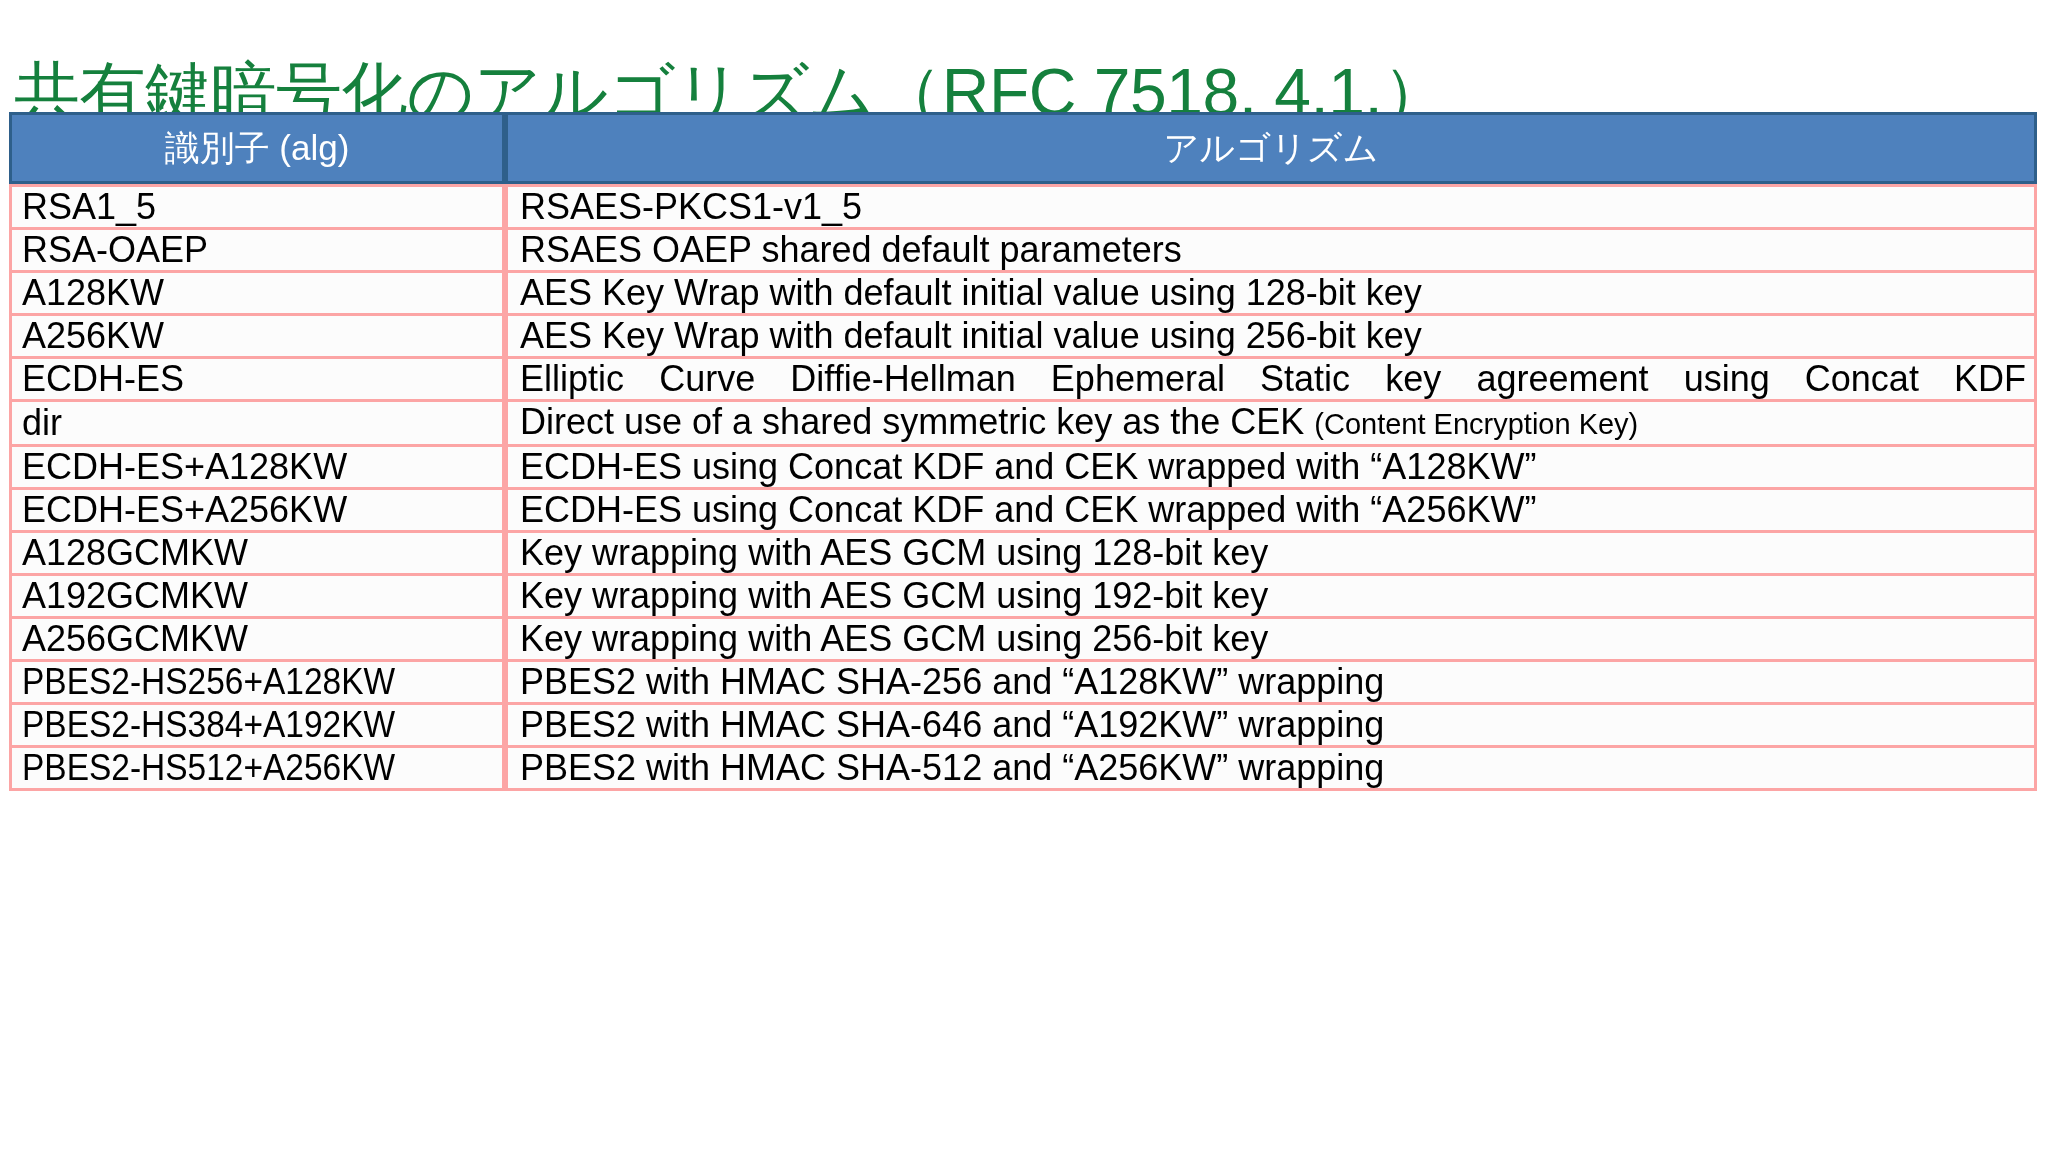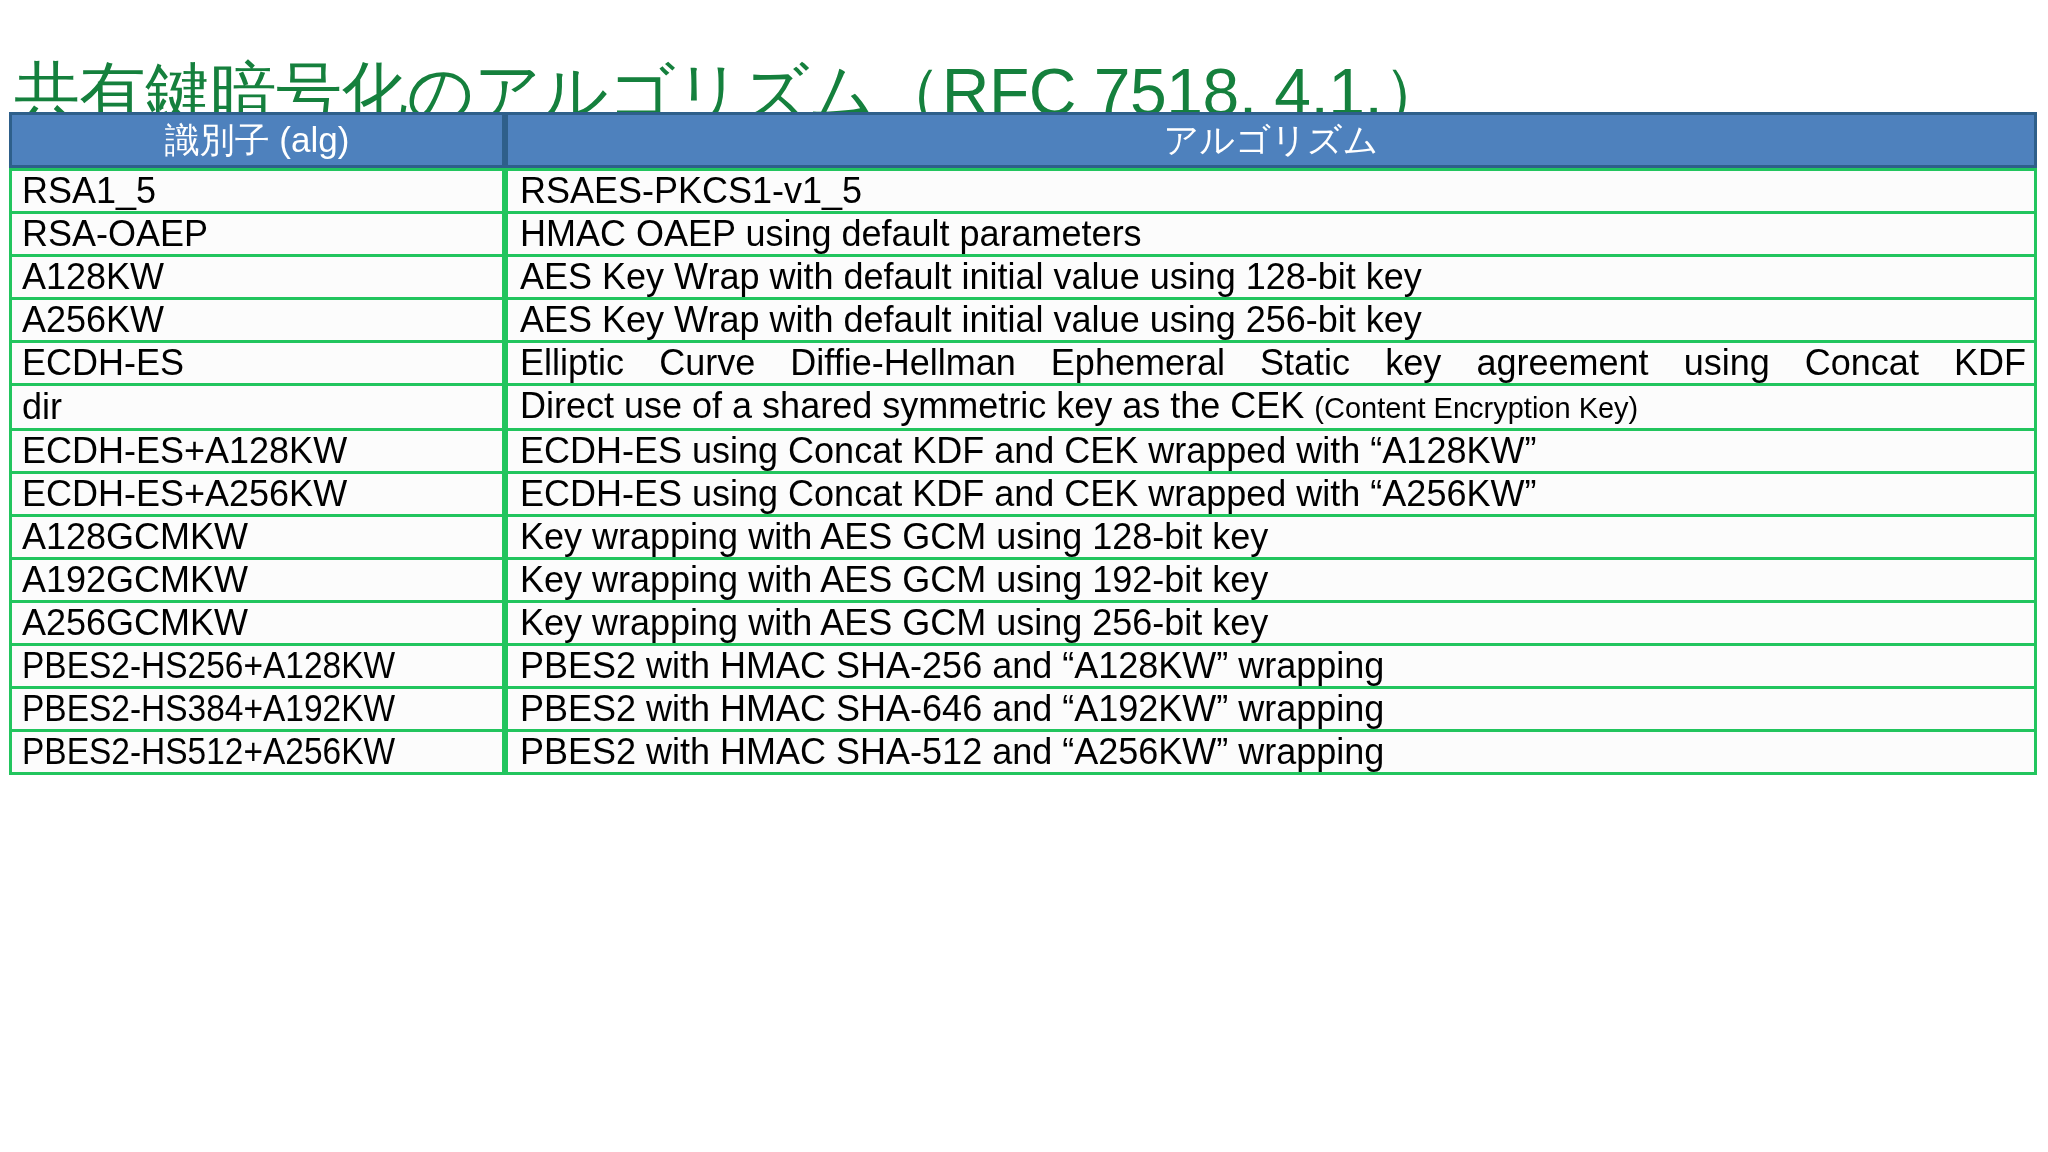--- a/index.html
+++ b/index.html
@@ -49,33 +49,33 @@
     border-spacing: 0;
     table-layout: fixed;
     background: #ffffff;
   }
 
   .alg-table col.c-id   { width: 496px; }
   .alg-table col.c-algo { width: 1532px; }
 
   .alg-table th,
   .alg-table td {
-    border: 3px solid #22c55e;
+    border: 3px solid #fca5a5;
     padding: 0 8px;
     vertical-align: middle;
     box-sizing: border-box;
     overflow: hidden;
     white-space: nowrap;
   }
 
   
   .alg-table thead th {
     background: #4E81BD;
     color: #FFFFFF;
-    height: 56px;
+    height: 72px;
     font-size: 35px;
     font-weight: 400;
     text-align: center;
     border-color: #2E5F8A;
     border-width: 3px;
   }
   .alg-table thead th.hdr-id   { border-right-color: #2E5F8A; }
 
   
   .alg-table tbody td {
@@ -143,21 +143,21 @@
         <th class="hdr-algo">アルゴリズム</th>
       </tr>
     </thead>
     <tbody id="table-body">
         <tr>
           <td class="col-id">RSA1_5</td>
           <td class="col-algo">RSAES-PKCS1-v1_5</td>
         </tr>
         <tr>
           <td class="col-id">RSA-OAEP</td>
-          <td class="col-algo">HMAC OAEP using default parameters</td>
+          <td class="col-algo">RSAES OAEP shared default parameters</td>
         </tr>
         <tr>
           <td class="col-id">A128KW</td>
           <td class="col-algo">AES Key Wrap with default initial value using 128-bit key</td>
         </tr>
         <tr>
           <td class="col-id">A256KW</td>
           <td class="col-algo">AES Key Wrap with default initial value using 256-bit key</td>
         </tr>
         <tr>

